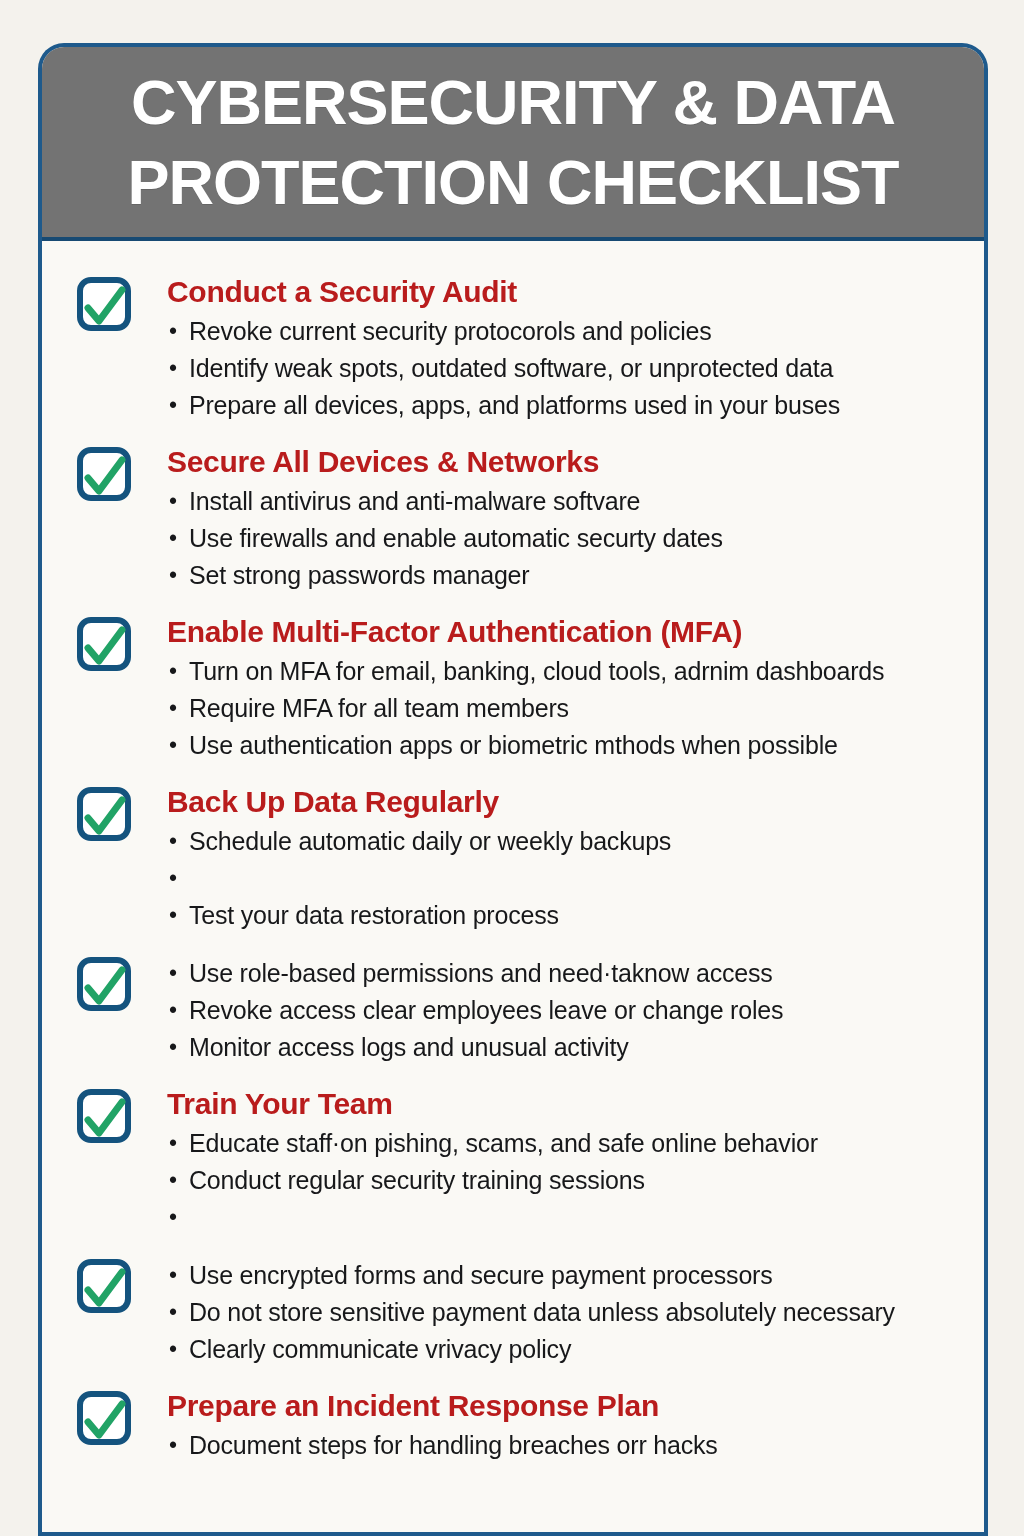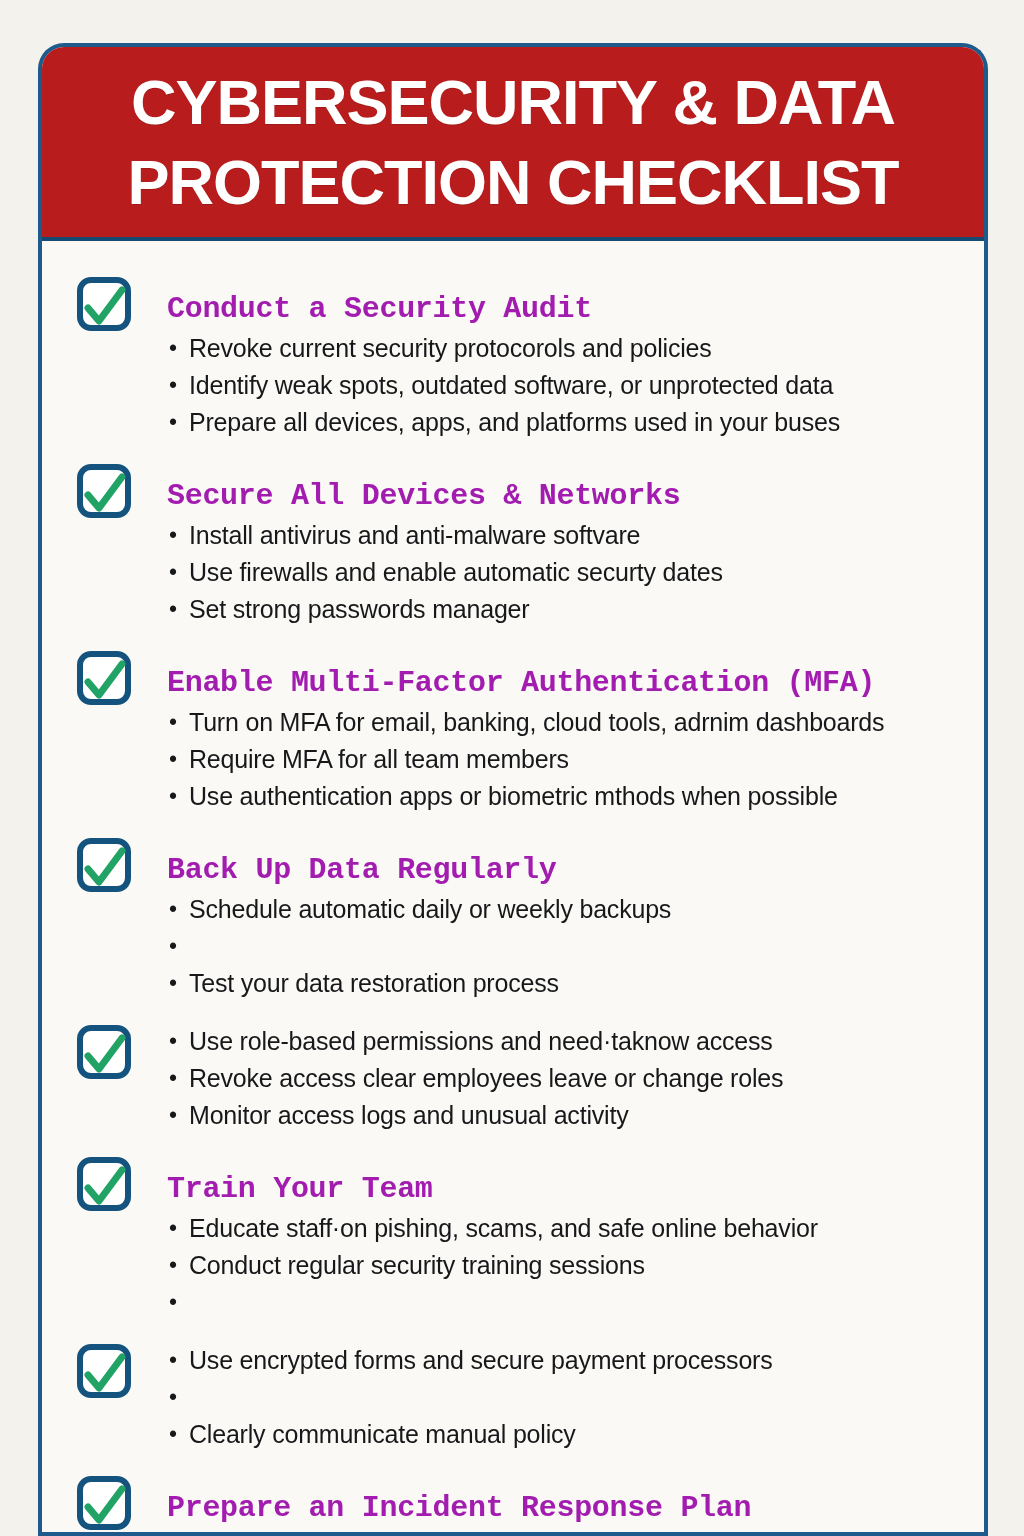--- a/index.html
+++ b/index.html
@@ -18,21 +18,21 @@
     width: 942px;
     height: 1493px;
     border: 4px solid #1E5A8C;
     border-bottom: none;
     border-radius: 26px 26px 0 0;
     overflow: hidden;
     background: #FAF9F5;
   }
   .header {
     height: 190px;
-    background: #b91c1c;
+    background: #737373;
     border-bottom: 4px solid #174A73;
     display: flex;
     flex-direction: column;
     justify-content: center;
     align-items: center;
   }
   .title-line {
     color: #FFFFFF;
     font-weight: bold;
     font-size: 63px;
@@ -61,27 +61,26 @@
     position: relative;
   }
   .checkbox svg {
     position: absolute;
     left: -3px;
     top: 1px;
     overflow: visible;
   }
   .item-body { flex: 1 1 auto; min-width: 0; }
   .item-title {
-    margin: 17px 0 4px 0;
+    margin: 0 0 4px 0;
     font-size: 30px;
     line-height: 34px;
     font-weight: bold;
     letter-spacing: -0.3px;
-    color: #a21caf;
-    font-family: Liberation Mono, monospace;
+    color: #b91c1c;
   }
   .bullets {
     list-style: none;
     margin: 0;
     padding: 0;
   }
   .bullet-line {
     display: flex;
     font-size: 25px;
     line-height: 37px;
@@ -269,24 +268,25 @@
       </svg>
     </div>
     <div class="item-body">
       <ul class="bullets">
             <li class="bullet-line">
               <span class="bullet-dot">•</span>
               <span>Use encrypted forms and secure payment processors</span>
             </li>
             <li class="bullet-line">
               <span class="bullet-dot">•</span>
-            </li>
-            <li class="bullet-line">
-              <span class="bullet-dot">•</span>
-              <span>Clearly communicate manual policy</span>
+              <span>Do not store sensitive payment data unless absolutely necessary</span>
+            </li>
+            <li class="bullet-line">
+              <span class="bullet-dot">•</span>
+              <span>Clearly communicate vrivacy policy</span>
             </li>
           </ul>
     </div>
   </section>
 
   <section class="item">
     <div class="checkbox">
       <svg width="48" height="44" viewBox="0 0 48 44">
         <path d="M8 24 L19 37 L42 6" fill="none" stroke="#21A366" stroke-width="7" stroke-linecap="round" stroke-linejoin="round"></path>
       </svg>

